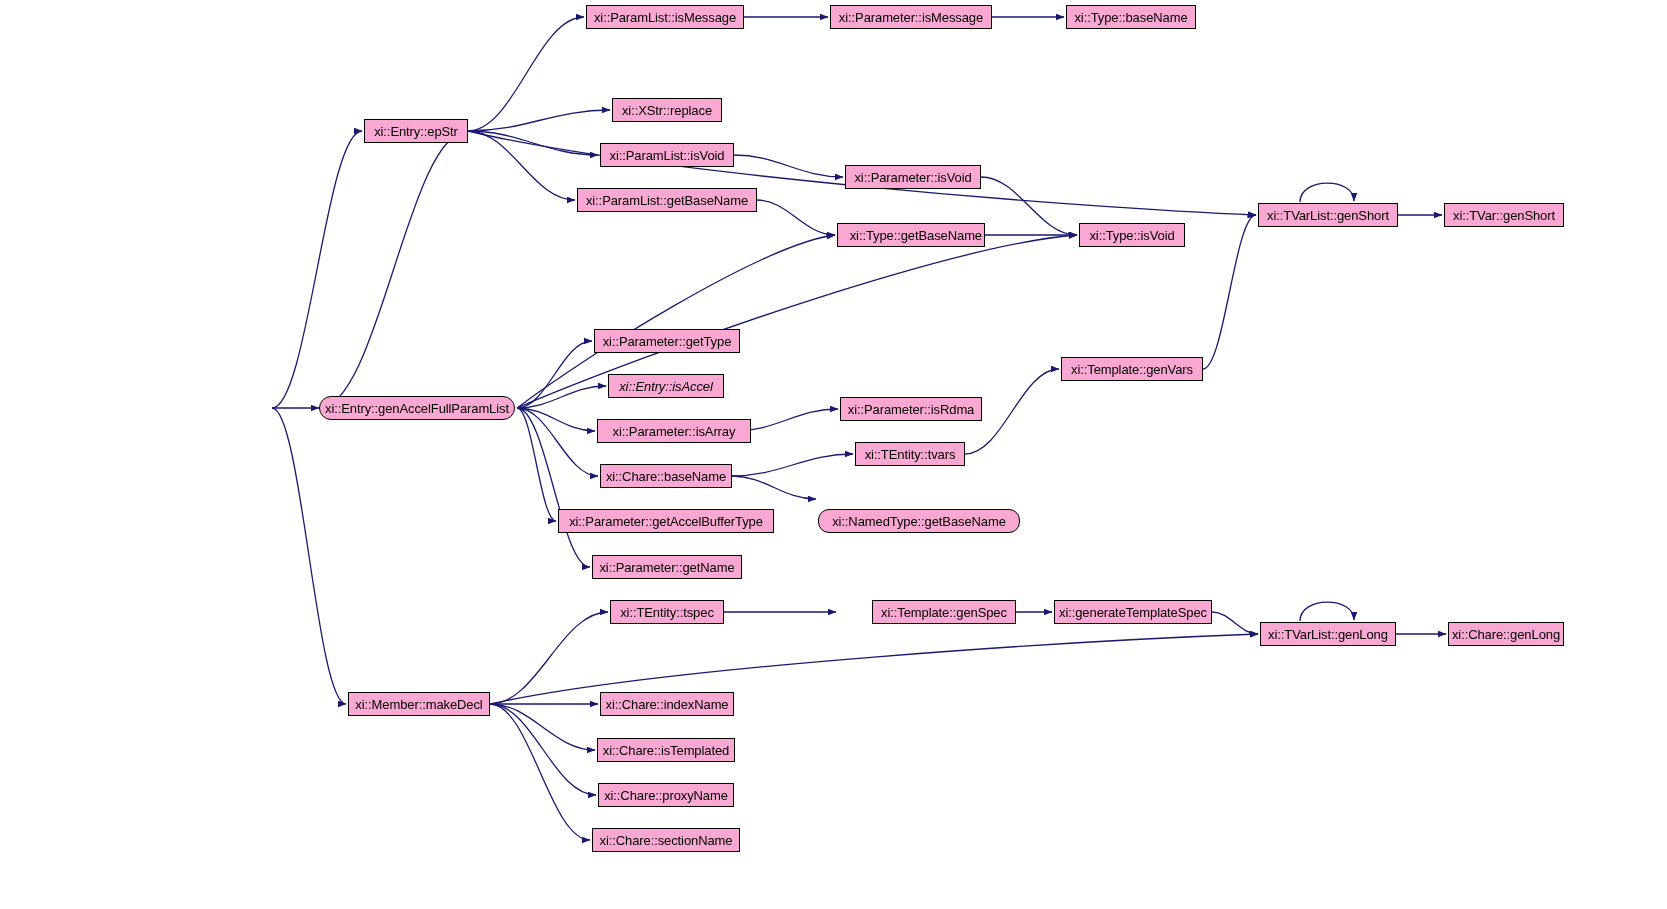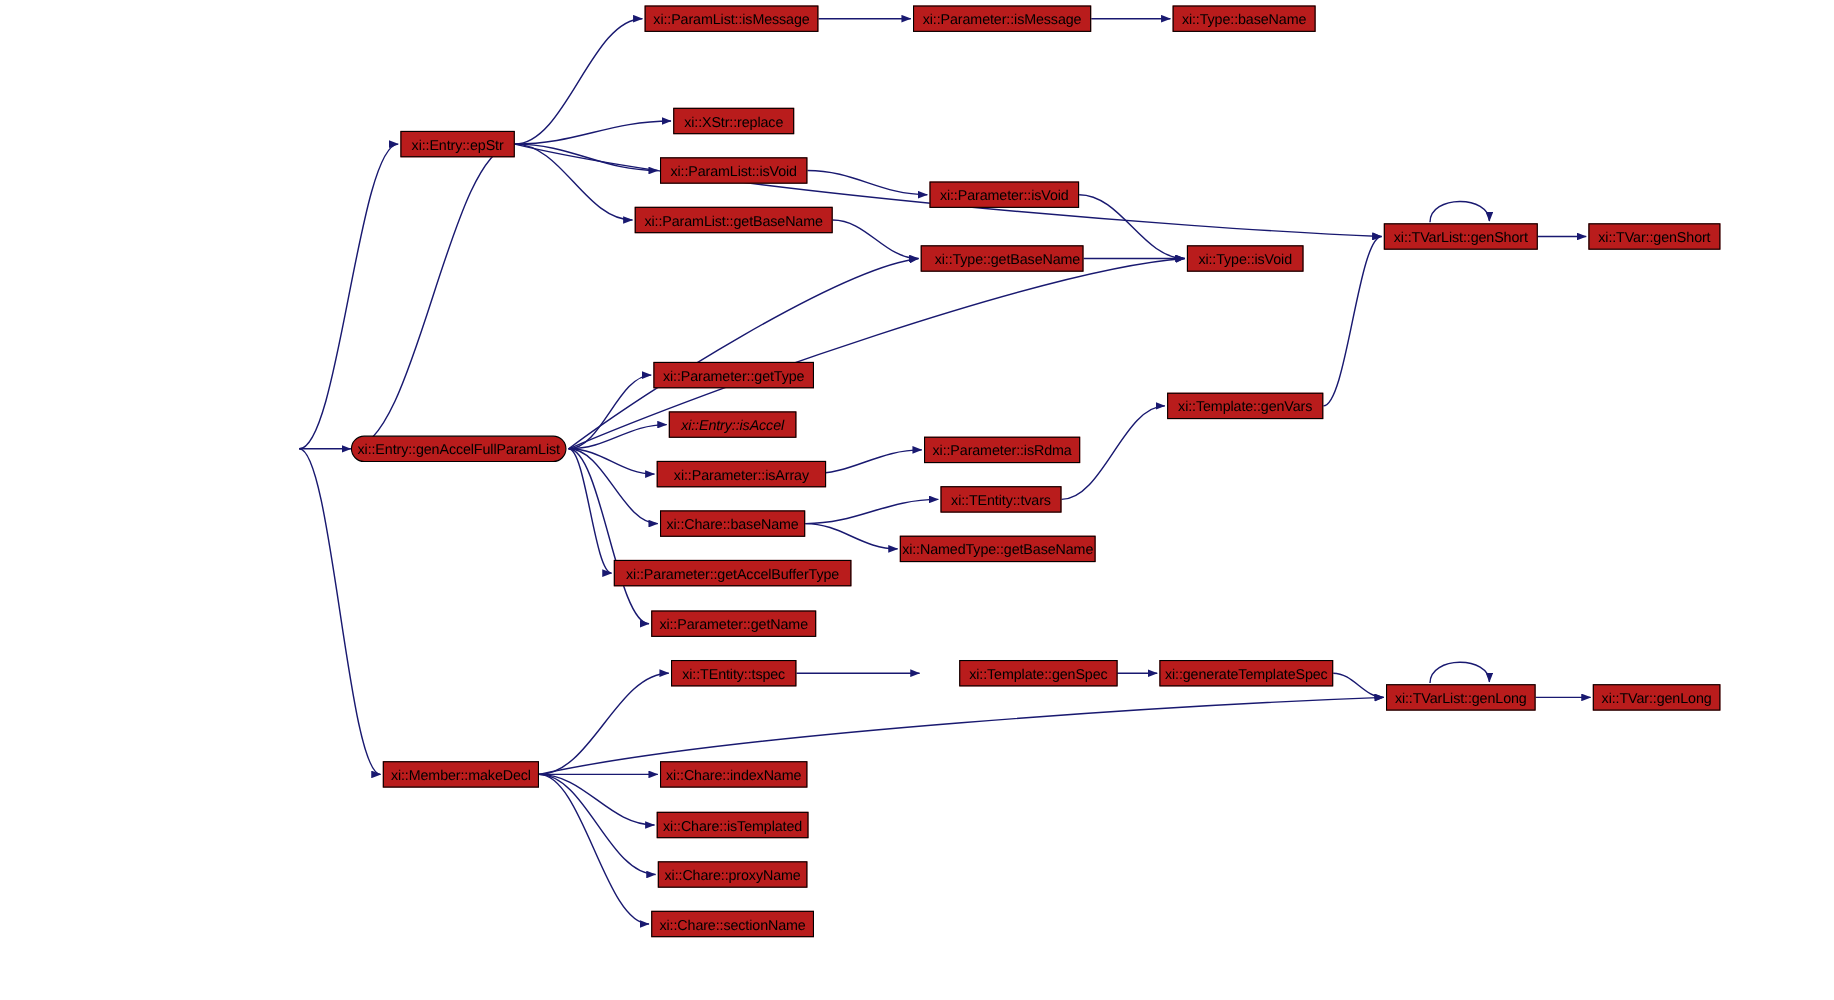--- a/index.html
+++ b/index.html
@@ -29,21 +29,21 @@
     position: absolute;
     left: 0;
     top: 0;
     width: 1667px;
     height: 909px;
   }
   .node {
     position: absolute;
     box-sizing: border-box;
     border: 1px solid #000000;
-    background: #b91c1c;
+    background: #f9a8d4;
     color: #000000;
     font-size: 13px;
     line-height: 1;
     display: flex;
     align-items: center;
     justify-content: center;
     white-space: nowrap;
     letter-spacing: -0.1px;
     cursor: default;
   }
@@ -166,21 +166,21 @@
       </div>
       <div class="node" style="left: 840px; top: 397px; width: 142px; height: 24px;">
         <span class="node-label">xi::Parameter::isRdma</span>
       </div>
       <div class="node" style="left: 600px; top: 464px; width: 132px; height: 24px;">
         <span class="node-label">xi::Chare::baseName</span>
       </div>
       <div class="node" style="left: 855px; top: 442px; width: 110px; height: 24px;">
         <span class="node-label">xi::TEntity::tvars</span>
       </div>
-      <div class="node" style="left: 818px; top: 487px; width: 178px; height: 24px;">
+      <div class="node" style="left: 818px; top: 509px; width: 202px; height: 24px; border-radius: 11px;">
         <span class="node-label">xi::NamedType::getBaseName</span>
       </div>
       <div class="node" style="left: 558px; top: 509px; width: 216px; height: 24px;">
         <span class="node-label">xi::Parameter::getAccelBufferType</span>
       </div>
       <div class="node" style="left: 592px; top: 555px; width: 150px; height: 24px;">
         <span class="node-label">xi::Parameter::getName</span>
       </div>
       <div class="node" style="left: 610px; top: 600px; width: 114px; height: 24px;">
         <span class="node-label">xi::TEntity::tspec</span>
@@ -188,21 +188,21 @@
       <div class="node" style="left: 838px; top: 600px; width: 144px; height: 24px; margin-left: 34px;">
         <span class="node-label">xi::Template::genSpec</span>
       </div>
       <div class="node" style="left: 1054px; top: 600px; width: 158px; height: 24px;">
         <span class="node-label">xi::generateTemplateSpec</span>
       </div>
       <div class="node" style="left: 1260px; top: 622px; width: 136px; height: 24px;">
         <span class="node-label">xi::TVarList::genLong</span>
       </div>
       <div class="node" style="left: 1448px; top: 622px; width: 116px; height: 24px;">
-        <span class="node-label">xi::TVar::genLong</span>
+        <span class="node-label">xi::Chare::genLong</span>
       </div>
       <div class="node" style="left: 600px; top: 692px; width: 134px; height: 24px;">
         <span class="node-label">xi::Chare::indexName</span>
       </div>
       <div class="node" style="left: 597px; top: 738px; width: 138px; height: 24px;">
         <span class="node-label">xi::Chare::isTemplated</span>
       </div>
       <div class="node" style="left: 598px; top: 783px; width: 136px; height: 24px;">
         <span class="node-label">xi::Chare::proxyName</span>
       </div>

